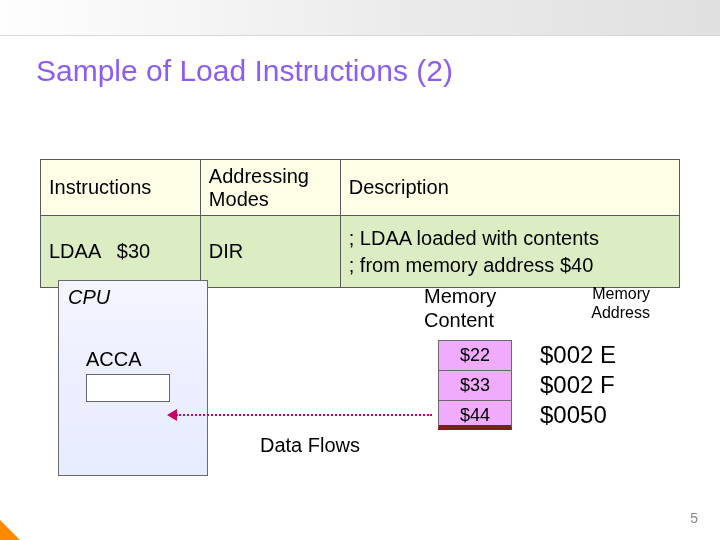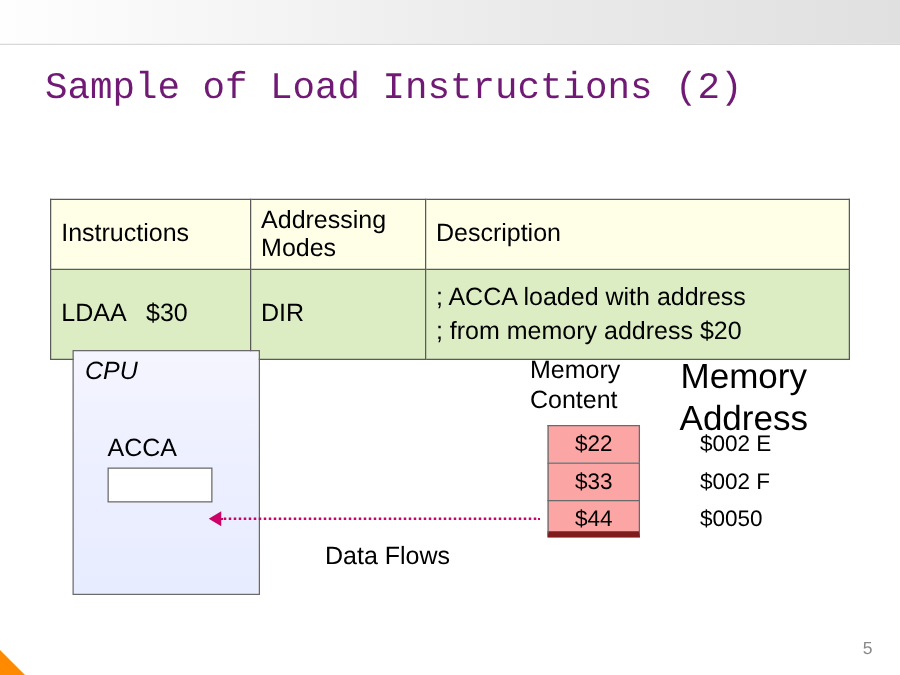--- a/index.html
+++ b/index.html
@@ -11,24 +11,23 @@
     position: relative;
     overflow: hidden;
   }
   .topbar {
     height: 36px;
     background: linear-gradient(to right, #fefefe 0%, #f4f4f4 30%, #ebebeb 55%, #e0e0e0 100%);
     border-bottom: 1px solid #d8d8d8;
   }
   .title {
     font-size: 30px;
-    color: #701a75;
+    color: #8b5cf6;
     padding: 18px 0 0 36px;
     font-weight: normal;
-    font-family: Liberation Mono, monospace;
   }
   .instr-table {
     position: absolute;
     left: 40px;
     top: 130px;
     width: 640px;
     border-collapse: collapse;
     margin-top: 29px;
   }
   .instr-table td, .instr-table th {
@@ -83,42 +82,42 @@
 
   .mem-header1 {
     position: absolute;
     left: 424px; top: 284px;
     font-size: 20px; 
     width: 100px; line-height:1.2;
   }
   .mem-header2 {
     position: absolute;
     left: 540px; top: 284px;
-    font-size: 28px; text-align: center;
+    font-size: 16px; text-align: right;
     width: 110px; line-height:1.2;
   }
   .content-col {
     position: absolute;
     left: 438px; top: 340px;
     width: 74px;
   }
   .content-col div {
     border: 1px solid #6a6a6a;
     border-bottom: none;
     font-size: 18px;
     text-align: center;
     height: 30px;
     line-height: 28px;
-    background: #fca5a5;
+    background: #f0abfc;
   }
   .content-col div:last-child { border-bottom: 5px solid #7f1d1d; }
   .addr-col {
     position: absolute;
-    left: 560px; top: 340px;
-    font-size: 18px;
+    left: 540px; top: 340px;
+    font-size: 24px;
   }
   .addr-col div { height: 30px; line-height: 30px; }
 
   .arrow {
     position: absolute;
     left: 176px; top: 414px;
     width: 256px; height: 2px;
     border-top: 2.5px dotted #cc0066;
   }
   .arrow::before {
@@ -159,22 +158,22 @@
       <tr>
     <th class="col-instr">Instructions</th>
     <th class="col-mode"><span style="white-space:pre-line">Addressing
 Modes</span></th>
     <th class="col-desc">Description</th>
   </tr>
   <tr>
     <td style="white-space:pre">LDAA   $30</td>
     <td>DIR</td>
     <td>
-      <span class="desc-line">; ACCA loaded with address</span>
-      <span class="desc-line">; from memory address $20</span>
+      <span class="desc-line">; LDAA loaded with contents</span>
+      <span class="desc-line">; from memory address $40</span>
     </td>
   </tr>
 </tbody>
   </table>
 
 <div class="cpu-box"></div>
 <div class="cpu-label">CPU</div>
 <div class="acc-label">ACCA</div>
 <div class="acc-box"></div>
 

